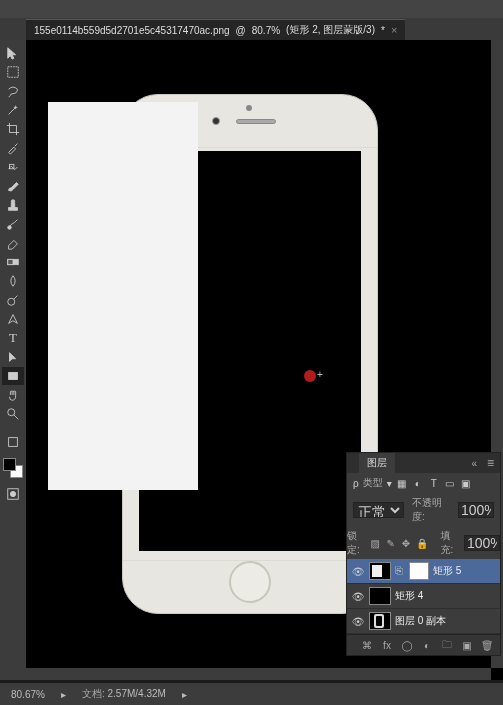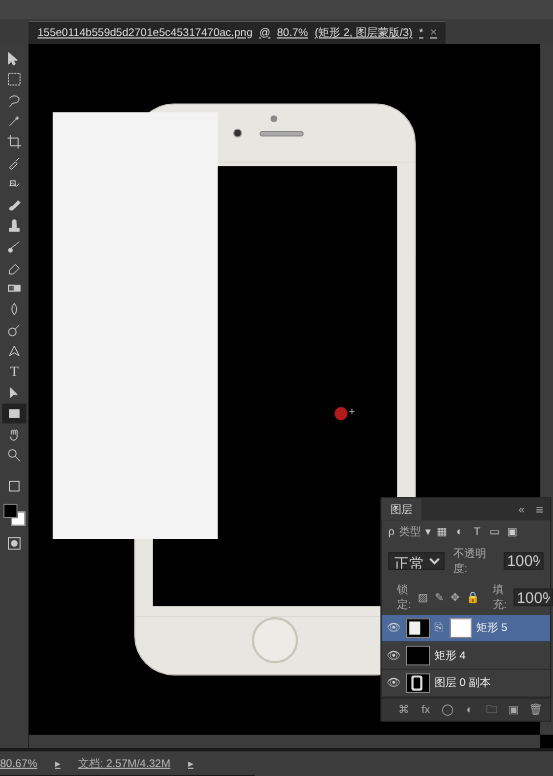--- a/index.html
+++ b/index.html
@@ -1,21 +1,21 @@
 <!DOCTYPE html>
 <html><head>
 <meta charset="utf-8">
 <style>
   * { box-sizing: border-box; margin: 0; padding: 0; }
   body { width: 503px; height: 705px; background: #1a1a1a; font-family: "Microsoft YaHei", sans-serif; font-size: 10px; color: #ccc; overflow: hidden; position: relative; }
   
   .app-bar { height: 18px; background: #444; display: flex; align-items: center; padding: 0 6px; font-size: 10px; color: #bbb; }
   
   .tab-bar { height: 22px; background: #3a3a3a; display: flex; align-items: flex-end; padding-left: 26px; }
-  .tab { background: #252525; padding: 3px 8px; font-size: 10px; color: #ddd; border-top: 1px solid #555; display: flex; align-items: center; gap: 6px; text-decoration: underline; }
+  .tab { background: #252525; padding: 3px 8px; font-size: 10px; color: #ddd; border-top: 1px solid #555; display: flex; align-items: center; gap: 6px; }
   .tab-close { font-size: 11px; color: #888; }
   
   .main { display: flex; height: 640px; background: #282828; }
   
   .tools { width: 26px; background: #3c3c3c; display: flex; flex-direction: column; align-items: center; padding-top: 4px; gap: 1px; }
   .tool { width: 22px; height: 18px; display: flex; align-items: center; justify-content: center; color: #ccc; font-size: 12px; cursor: pointer; }
   .tool svg { width: 14px; height: 14px; fill: #ccc; stroke: #ccc; }
   .tool.sel { background: #222; }
   .swatches { width: 20px; height: 20px; position: relative; margin-top: 6px; }
   .sw-fg { position: absolute; width: 13px; height: 13px; background: #000; border: 1px solid #888; top: 0; left: 0; z-index: 2; }
@@ -38,45 +38,45 @@
   
   .cursor-dot { position: absolute; width: 12px; height: 12px; background: #d22; border-radius: 50%; opacity: 0.8; }
   .cursor-cross { position: absolute; color: #bbb; font-size: 10px; pointer-events: none; }
   
   .scroll-v { position: absolute; right: 0; top: 0; width: 12px; bottom: 12px; background: #3c3c3c; }
   .scroll-h { position: absolute; left: 0; right: 12px; bottom: 0; height: 12px; background: #3c3c3c; }
   
   
   .panel { position: absolute; right: 2px; top: 452px; width: 155px; background: #3c3c3c; border: 1px solid #222; }
   .panel-tabs { height: 20px; background: #2e2e2e; display: flex; align-items: center; }
-  .ptab { padding: 3px 8px; font-size: 10px; background: #3c3c3c; color: #ddd; }
+  .ptab { padding: 3px 8px; font-size: 10px; background: #3c3c3c; color: #ddd; margin-left: 12px; }
   .panel-collapse { margin-left: auto; padding: 0 4px; color: #aaa; }
   .panel-menu { padding: 0 6px; color: #aaa; font-size: 12px; }
   .panel-row { display: flex; align-items: center; padding: 3px 6px; gap: 4px; font-size: 10px; }
   .panel-row select, .mini-input { background: #2a2a2a; color: #ccc; border: 1px solid #222; font-size: 14px; height: 16px; }
   .mini-input { width: 36px; text-align: left; padding: 0 2px; }
   .lbl { color: #aaa; }
-  .lock-row { display: flex; align-items: center; padding: 2px 14px; gap: 6px; font-size: 10px; color: #aaa; }
+  .lock-row { display: flex; align-items: center; padding: 2px 0; gap: 6px; font-size: 10px; color: #aaa; }
   .lock-ico { width: 12px; height: 12px; display: inline-flex; align-items: center; justify-content: center; }
   
   .layers { max-height: 110px; overflow: auto; }
   .layer { display: flex; align-items: center; padding: 3px 4px; gap: 4px; border-bottom: 1px solid #2e2e2e; }
   .layer.active { background: #4b6a9b; }
   .eye { width: 14px; text-align: center; color: #ccc; font-size: 10px; }
   .thumb { width: 22px; height: 18px; background: #000; border: 1px solid #888; position: relative; }
   .thumb-white { position: absolute; inset: 2px 8px 2px 2px; background: #f0f0f0; }
   .thumb-mask { width: 20px; height: 18px; background: #fff; border: 1px solid #888; margin-left: 2px; }
   .thumb-phone { position: absolute; left: 4px; top: 1px; width: 10px; height: 14px; background: #ddd; border-radius: 2px; }
   .thumb-phone-scr { position: absolute; inset: 2px; background: #000; border-radius: 1px; }
   .layer-name { font-size: 10px; color: #eee; }
   
   .panel-footer { display: flex; align-items: center; justify-content: flex-end; gap: 6px; padding: 3px 6px; background: #353535; border-top: 1px solid #222; }
   .pf-ico { width: 14px; height: 14px; display: flex; align-items: center; justify-content: center; color: #aaa; }
   
-  .status { position: absolute; left: 0; right: 0; bottom: 0; height: 22px; background: #3c3c3c; display: flex; align-items: center; padding: 0 0; gap: 16px; font-size: 10px; color: #bbb; text-decoration: underline; }
+  .status { position: absolute; left: 0; right: 0; bottom: 0; height: 22px; background: #3c3c3c; display: flex; align-items: center; padding: 0 11px; gap: 16px; font-size: 10px; color: #bbb; }
 </style>
 </head>
 <body>
 
 <div class="app-bar"></div>
 
 <div class="tab-bar">
   <div class="tab">
     <span>155e0114b559d5d2701e5c45317470ac.png</span>
     <span>@</span>

